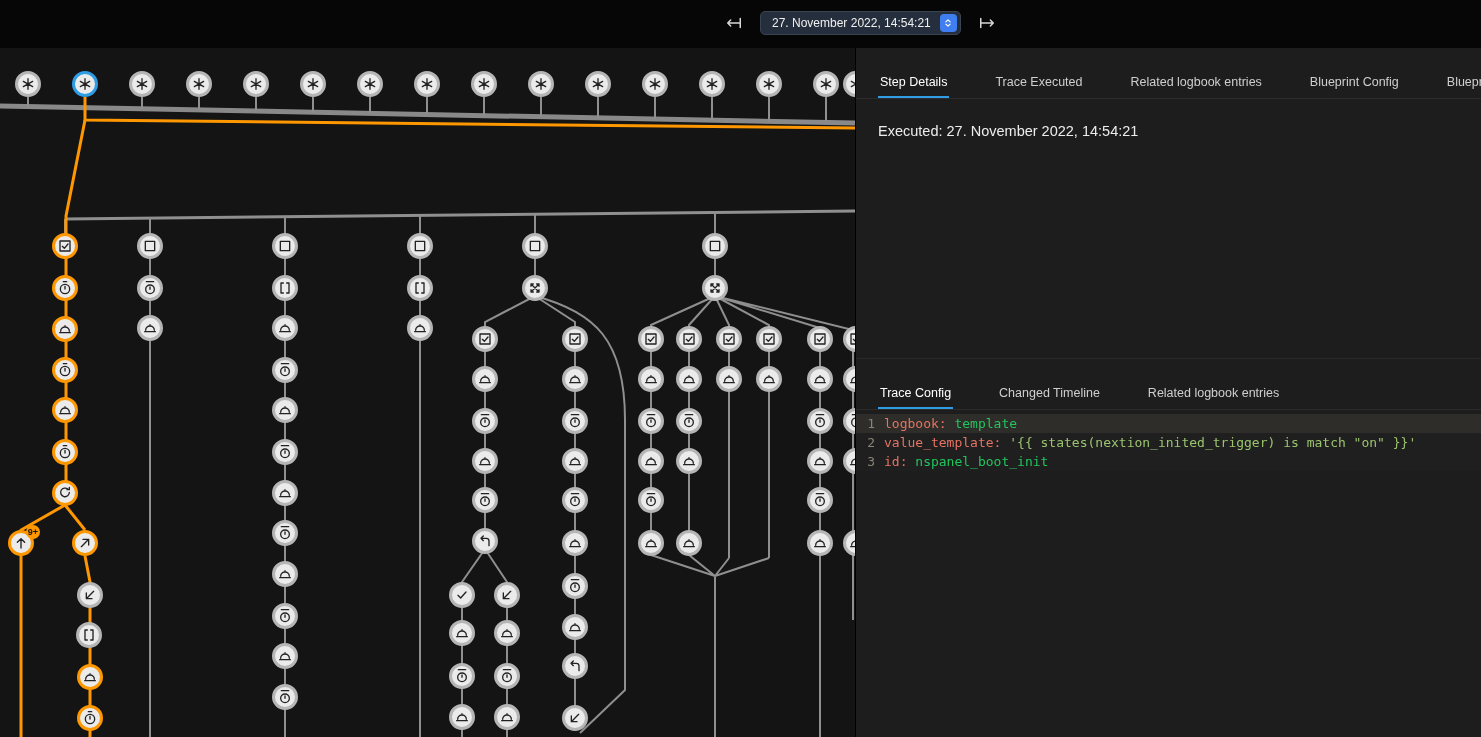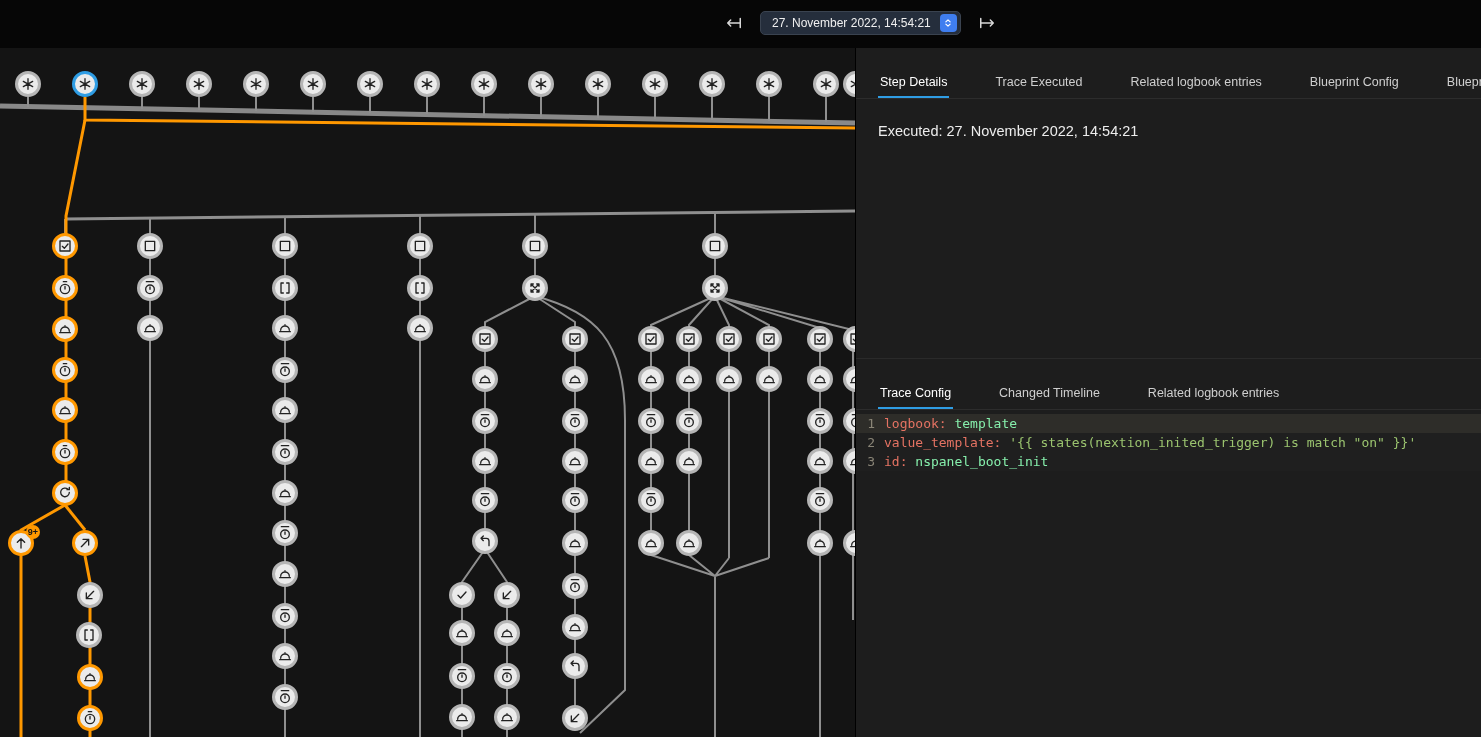--- a/index.html
+++ b/index.html
@@ -41,21 +41,21 @@
   .tab.active { color:#ffffff; border-bottom:2px solid #2f9de4; padding-bottom:7px; }
   .executed { margin:24px 0 0 22px; font-size:14.5px; color:#ededed; }
 
   .lower { position:absolute; left:0; right:0; top:310px; border-top:1px solid rgba(255,255,255,0.06); }
   .editor { margin-top:4px; background:#1f1f1f; font-family:"DejaVu Sans Mono", monospace; font-size:13px; }
   .code-line { display:flex; height:19px; line-height:19px; }
   .code-line.active-line { background:#2e2d29; }
   .ln { width:28px; flex:none; text-align:right; padding-right:9px; color:#8a8577; }
   .code-line span { white-space:pre; }
   .tok.key   { color:#e57363; }
-  .tok.plain { color:#86efac; }
+  .tok.plain { color:#22c55e; }
   .tok.str   { color:#9bc46f; }
 </style>
 </head>
 <body>
 
 <div class="topbar">
   <div class="trace-controls">
     <button class="nav-btn">
       <svg viewBox="0 0 24 18">
         <path d="M19 9H5M8 5.5L4.5 9 8 12.5M19.5 3.5v11"></path>

